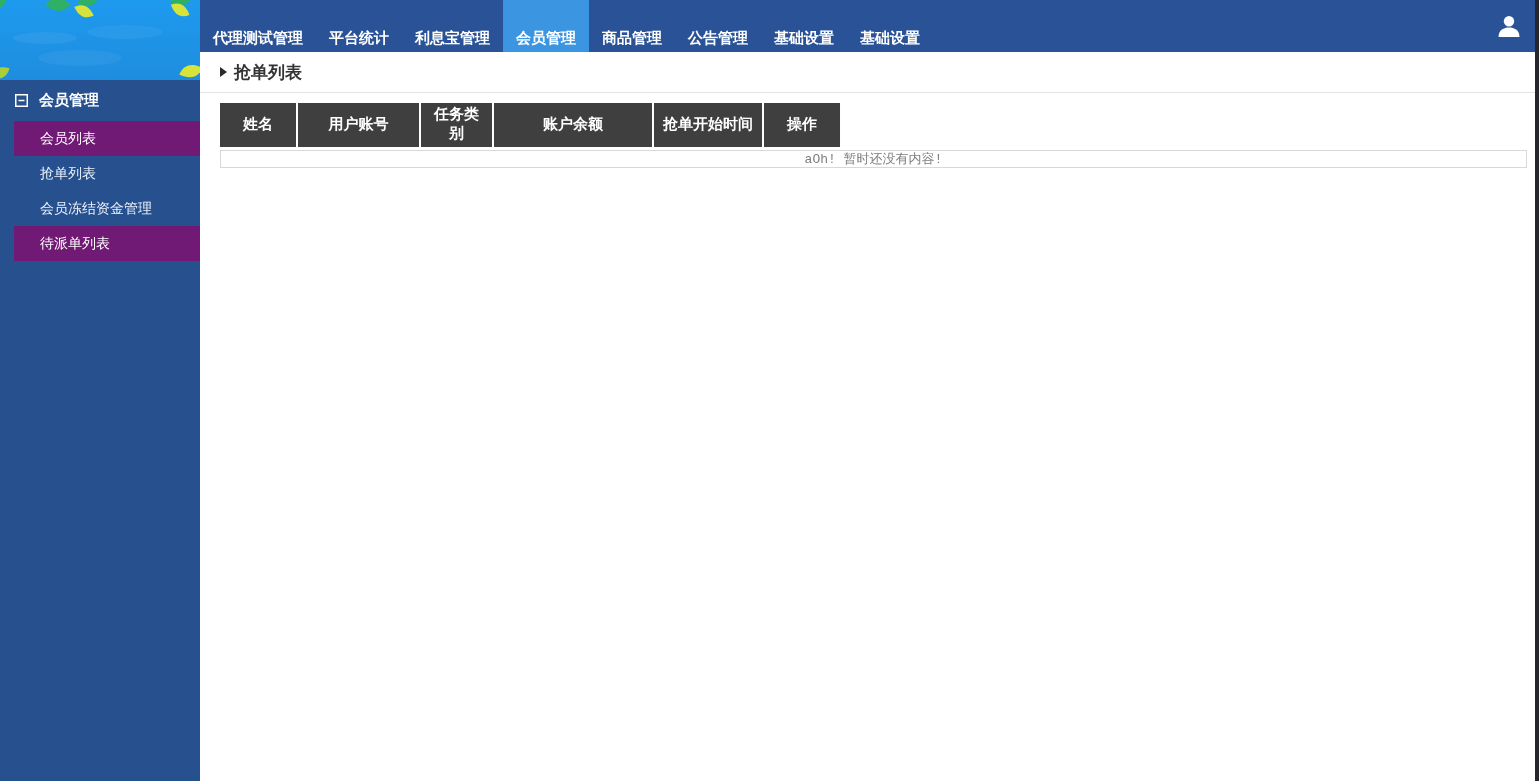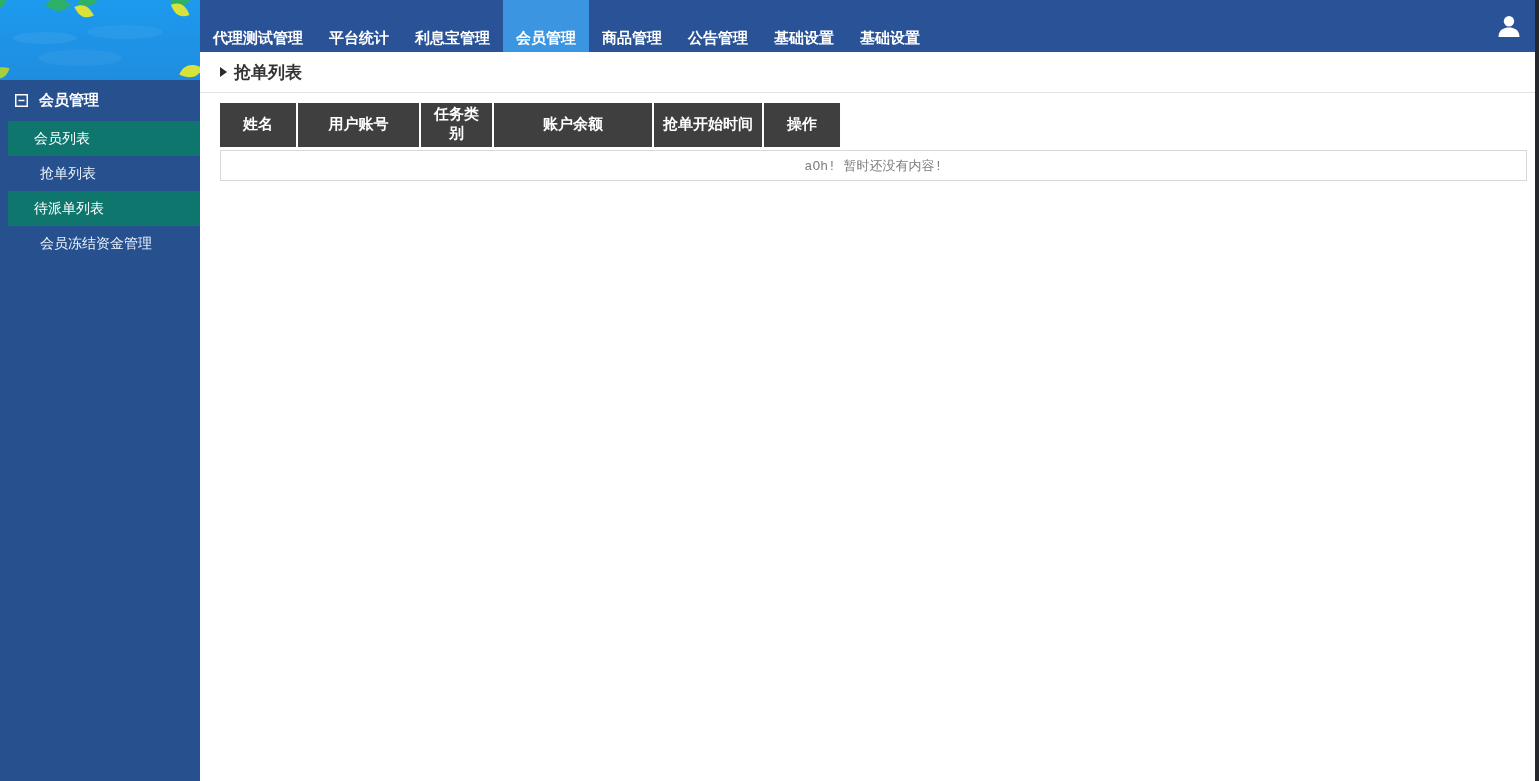--- a/index.html
+++ b/index.html
@@ -8,21 +8,21 @@
     position:relative; overflow:hidden; background:#fff;
     font-family:"Liberation Sans","DejaVu Sans",sans-serif;
   }
 
   
   .sidebar { position:absolute; left:0; top:0; width:200px; height:781px; background:#27508f; z-index:5; }
   .logo-area { width:200px; height:80px; background:linear-gradient(180deg,#1d9aee 0%,#1f8ddf 100%); position:relative; overflow:hidden; }
   .section-header { display:flex; align-items:center; gap:11px; padding-left:15px; height:30px; margin-top:5px; color:#ffffff; font-weight:bold; font-size:15px; cursor:pointer; }
   .side-items { margin-top:6px; }
   .side-item { height:35px; line-height:35px; padding-left:40px; color:#eaf2fb; font-size:14px; cursor:pointer; white-space:nowrap; }
-  .side-item.active { background:#0f766e; margin-left:8px; padding-left:26px; color:#ffffff; }
+  .side-item.active { background:#701a75; margin-left:14px; padding-left:26px; color:#ffffff; }
 
   
   .topnav { position:absolute; left:200px; top:0; right:0; height:52px; background:#2a5296; display:flex; align-items:stretch; z-index:4; }
   .nav-item { line-height:52px; padding:12px 13px; color:#ffffff; font-size:15px; font-weight:bold; cursor:pointer; white-space:nowrap; }
   .nav-item.active { background:#3b95e0; }
   .nav-spacer { flex:1; }
   .nav-user { align-self:center; margin-right:18px; width:24px; height:24px; cursor:pointer; }
 
   
   .content { position:absolute; left:200px; top:52px; right:0; bottom:0; background:#ffffff; }
@@ -31,21 +31,21 @@
   .crumb-title { font-size:17px; font-weight:bold; color:#333333; }
 
   .table-wrap { margin:10px 12px 0 20px;font-family:Liberation Mono, monospace; }
   .thead { display:flex; }
   .th {
     background:#3f3f3f; color:#ffffff; font-size:15px; font-weight:bold;
     height:44px; display:flex; align-items:center; justify-content:center;
     text-align:center; border-right:2px solid #fdfdfd; padding:0 8px; line-height:19px;
   }
   .empty-row {
-    margin-top:3px; border:1px solid #d8d8d8; height:31px;
+    margin-top:3px; border:1px solid #d8d8d8; height:18px;
     display:flex; align-items:center; justify-content:center;
     color:#7d7d7d; font-size:13px;
   }
 
   .right-edge { position:absolute; right:0; top:0; width:4px; height:781px; background:#26272c; z-index:50; }
 </style>
 </head>
 <body>
 
 <div class="sidebar">
@@ -71,22 +71,22 @@
     <svg width="13" height="13" viewBox="0 0 13 13">
       <rect x="0.75" y="0.75" width="11.5" height="11.5" fill="none" stroke="#ffffff" stroke-width="1.5"></rect>
       <line x1="3.5" y1="6.5" x2="9.5" y2="6.5" stroke="#ffffff" stroke-width="1.5"></line>
     </svg>
     <span>会员管理</span>
   </div>
 
   <div class="side-items">
     <div class="side-item active">会员列表</div>
     <div class="side-item">抢单列表</div>
+    <div class="side-item">会员冻结资金管理</div>
     <div class="side-item active">待派单列表</div>
-    <div class="side-item">会员冻结资金管理</div>
   </div>
 </div>
 
 <div class="topnav">
   <div class="nav-item">代理测试管理</div>
   <div class="nav-item">平台统计</div>
   <div class="nav-item">利息宝管理</div>
   <div class="nav-item active">会员管理</div>
   <div class="nav-item">商品管理</div>
   <div class="nav-item">公告管理</div>

